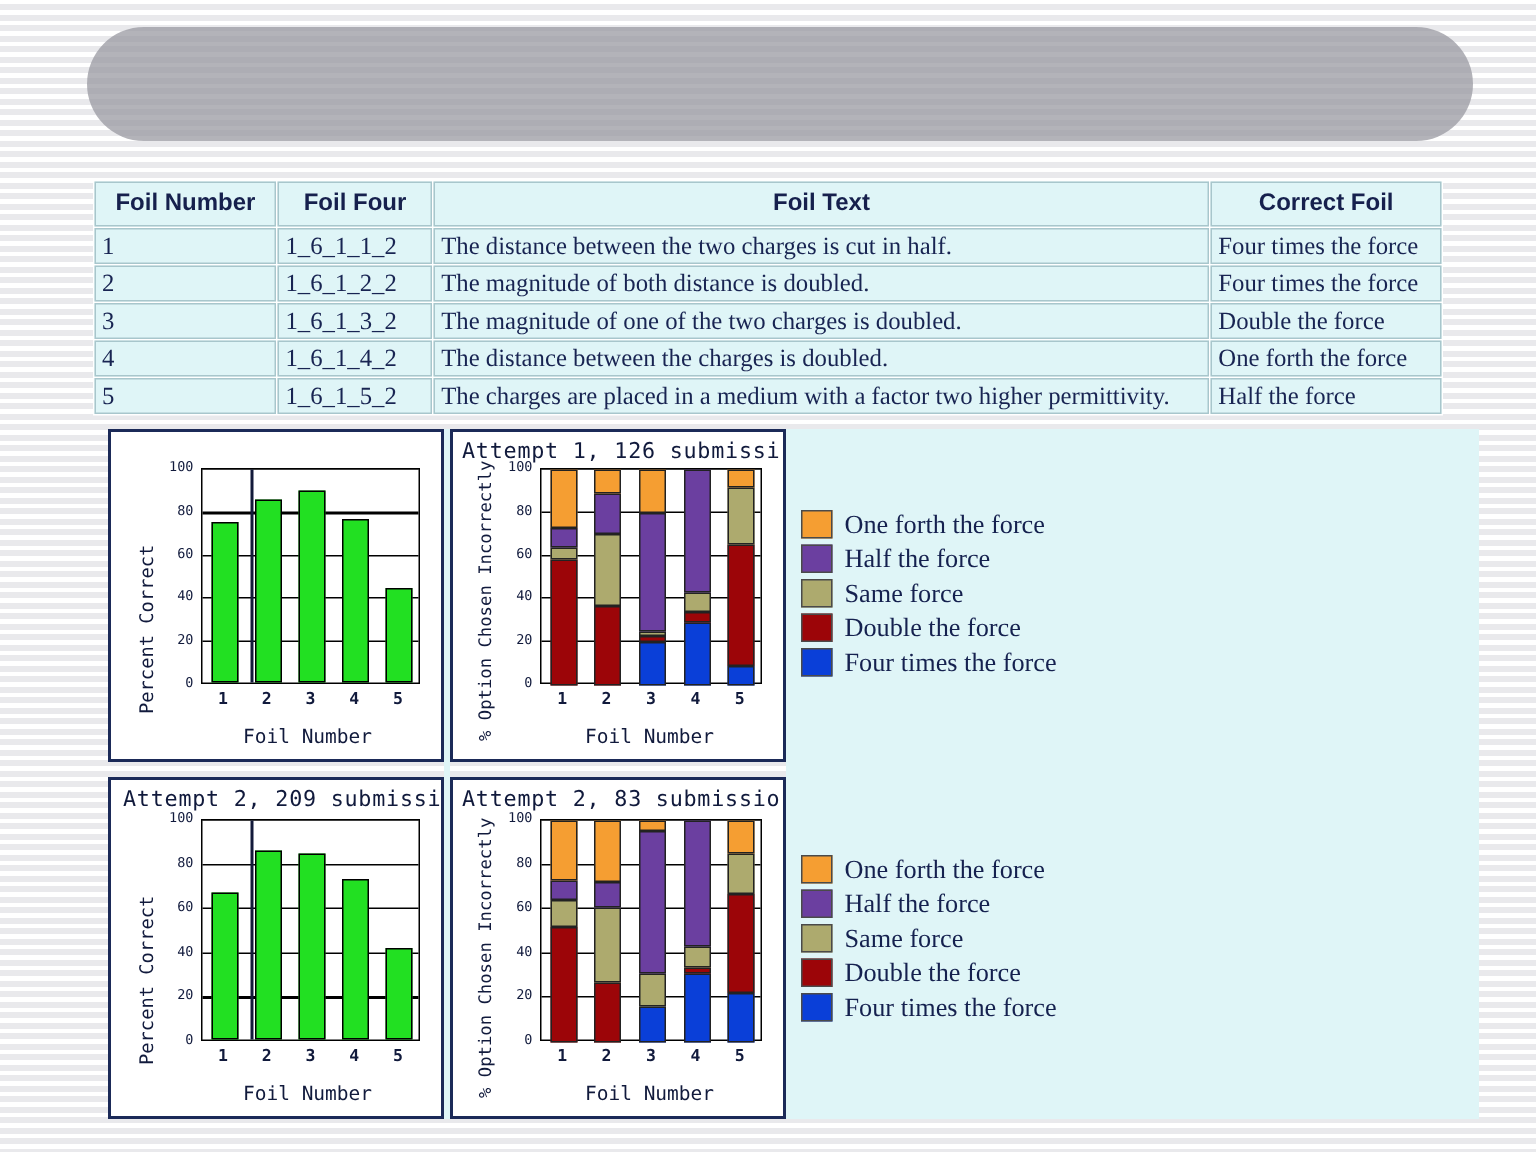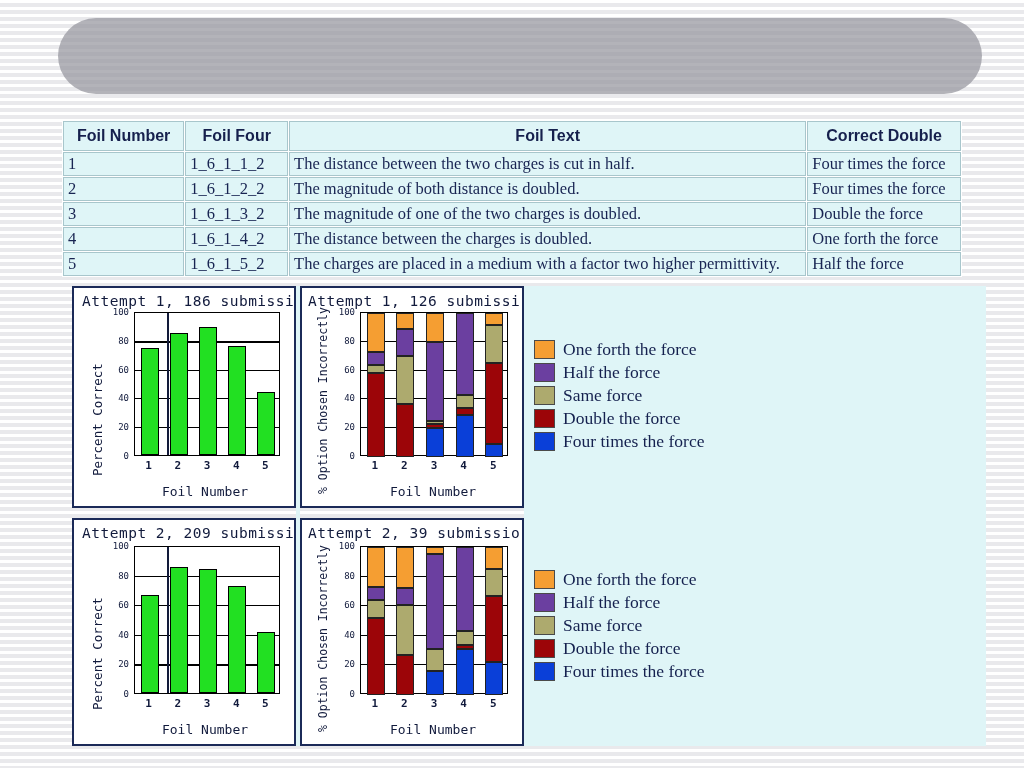--- a/index.html
+++ b/index.html
@@ -276,21 +276,21 @@
 <div class="cyan-bg"></div>
 <div class="cyan-bg-lower"></div>
 
 <div class="foil-table-wrap">
   <table class="foil-table">
     <thead>
       <tr>
         <th class="col-num">Foil Number</th>
         <th class="col-name">Foil Four</th>
         <th class="col-text">Foil Text</th>
-        <th class="col-val">Correct Double</th>
+        <th class="col-val">Correct Foil</th>
       </tr>
     </thead>
     <tbody>
       <tr>
         <td>1</td>
         <td>1_6_1_1_2</td>
         <td>The distance between the two charges is cut in half.</td>
         <td>Four times the force</td>
       </tr>
       <tr>
@@ -315,21 +315,20 @@
         <td>5</td>
         <td>1_6_1_5_2</td>
         <td>The charges are placed in a medium with a factor two higher permittivity.</td>
         <td>Half the force</td>
       </tr>
     </tbody>
   </table>
 </div>
 
 <div class="chart-panel panel-a">
-  <div class="chart-title">Attempt 1, 186 submissi</div>
   <div class="ylabel" style="left:16px; top:188px;">Percent Correct</div>
   <div class="chart-canvas"></div>
   <div class="xlabel" style="left:46px; top:196px; width:170px;">Foil Number</div>
 <div class="plot-area" style="left: 60px; top: 24px; width: 146px; height: 144px;">
       <div class="gridline" style="top: 114.2px;"></div>
       <div class="gridline" style="top: 85.4px;"></div>
       <div class="gridline" style="top: 56.6px;"></div>
       <div class="gridline bold" style="top: 27.8px;"></div>
       <div class="gridline" style="top: -1px;"></div>
       <div class="bar" style="background: rgb(34, 224, 34); left: 6px; width: 18px; height: 106.56px;"></div>
@@ -423,21 +422,21 @@
     <div class="ytick" style="left: 29px; top: 51.6px;">80</div>
     <div class="ytick" style="left: 29px; top: 22px;">100</div>
     <div class="xtick" style="left: 66.6px; top: 177px;">1</div>
     <div class="xtick" style="left: 95.8px; top: 177px;">2</div>
     <div class="xtick" style="left: 125px; top: 177px;">3</div>
     <div class="xtick" style="left: 154.2px; top: 177px;">4</div>
     <div class="xtick" style="left: 183.4px; top: 177px;">5</div>
   </div>
 
 <div class="chart-panel panel-d">
-  <div class="chart-title shift">Attempt 2, 39 submissio</div>
+  <div class="chart-title shift">Attempt 2, 83 submissio</div>
   <div class="ylabel" style="left:14px; top:212px; font-size:11.5px;">% Option Chosen Incorrectly</div>
   <div class="chart-canvas"></div>
   <div class="xlabel" style="left:46px; top:202px; width:170px;">Foil Number</div>
 <div class="plot-area" style="left: 58px; top: 26px; width: 148px; height: 148px;">
       <div class="gridline" style="top: 117.4px;"></div>
       <div class="gridline" style="top: 87.8px;"></div>
       <div class="gridline" style="top: 58.2px;"></div>
       <div class="gridline" style="top: 28.6px;"></div>
       <div class="gridline" style="top: -1px;"></div>
       <div class="seg" style="background: rgb(156, 5, 8); left: 6px; width: 18px; top: 71.04px; height: 76.96px;"></div>

